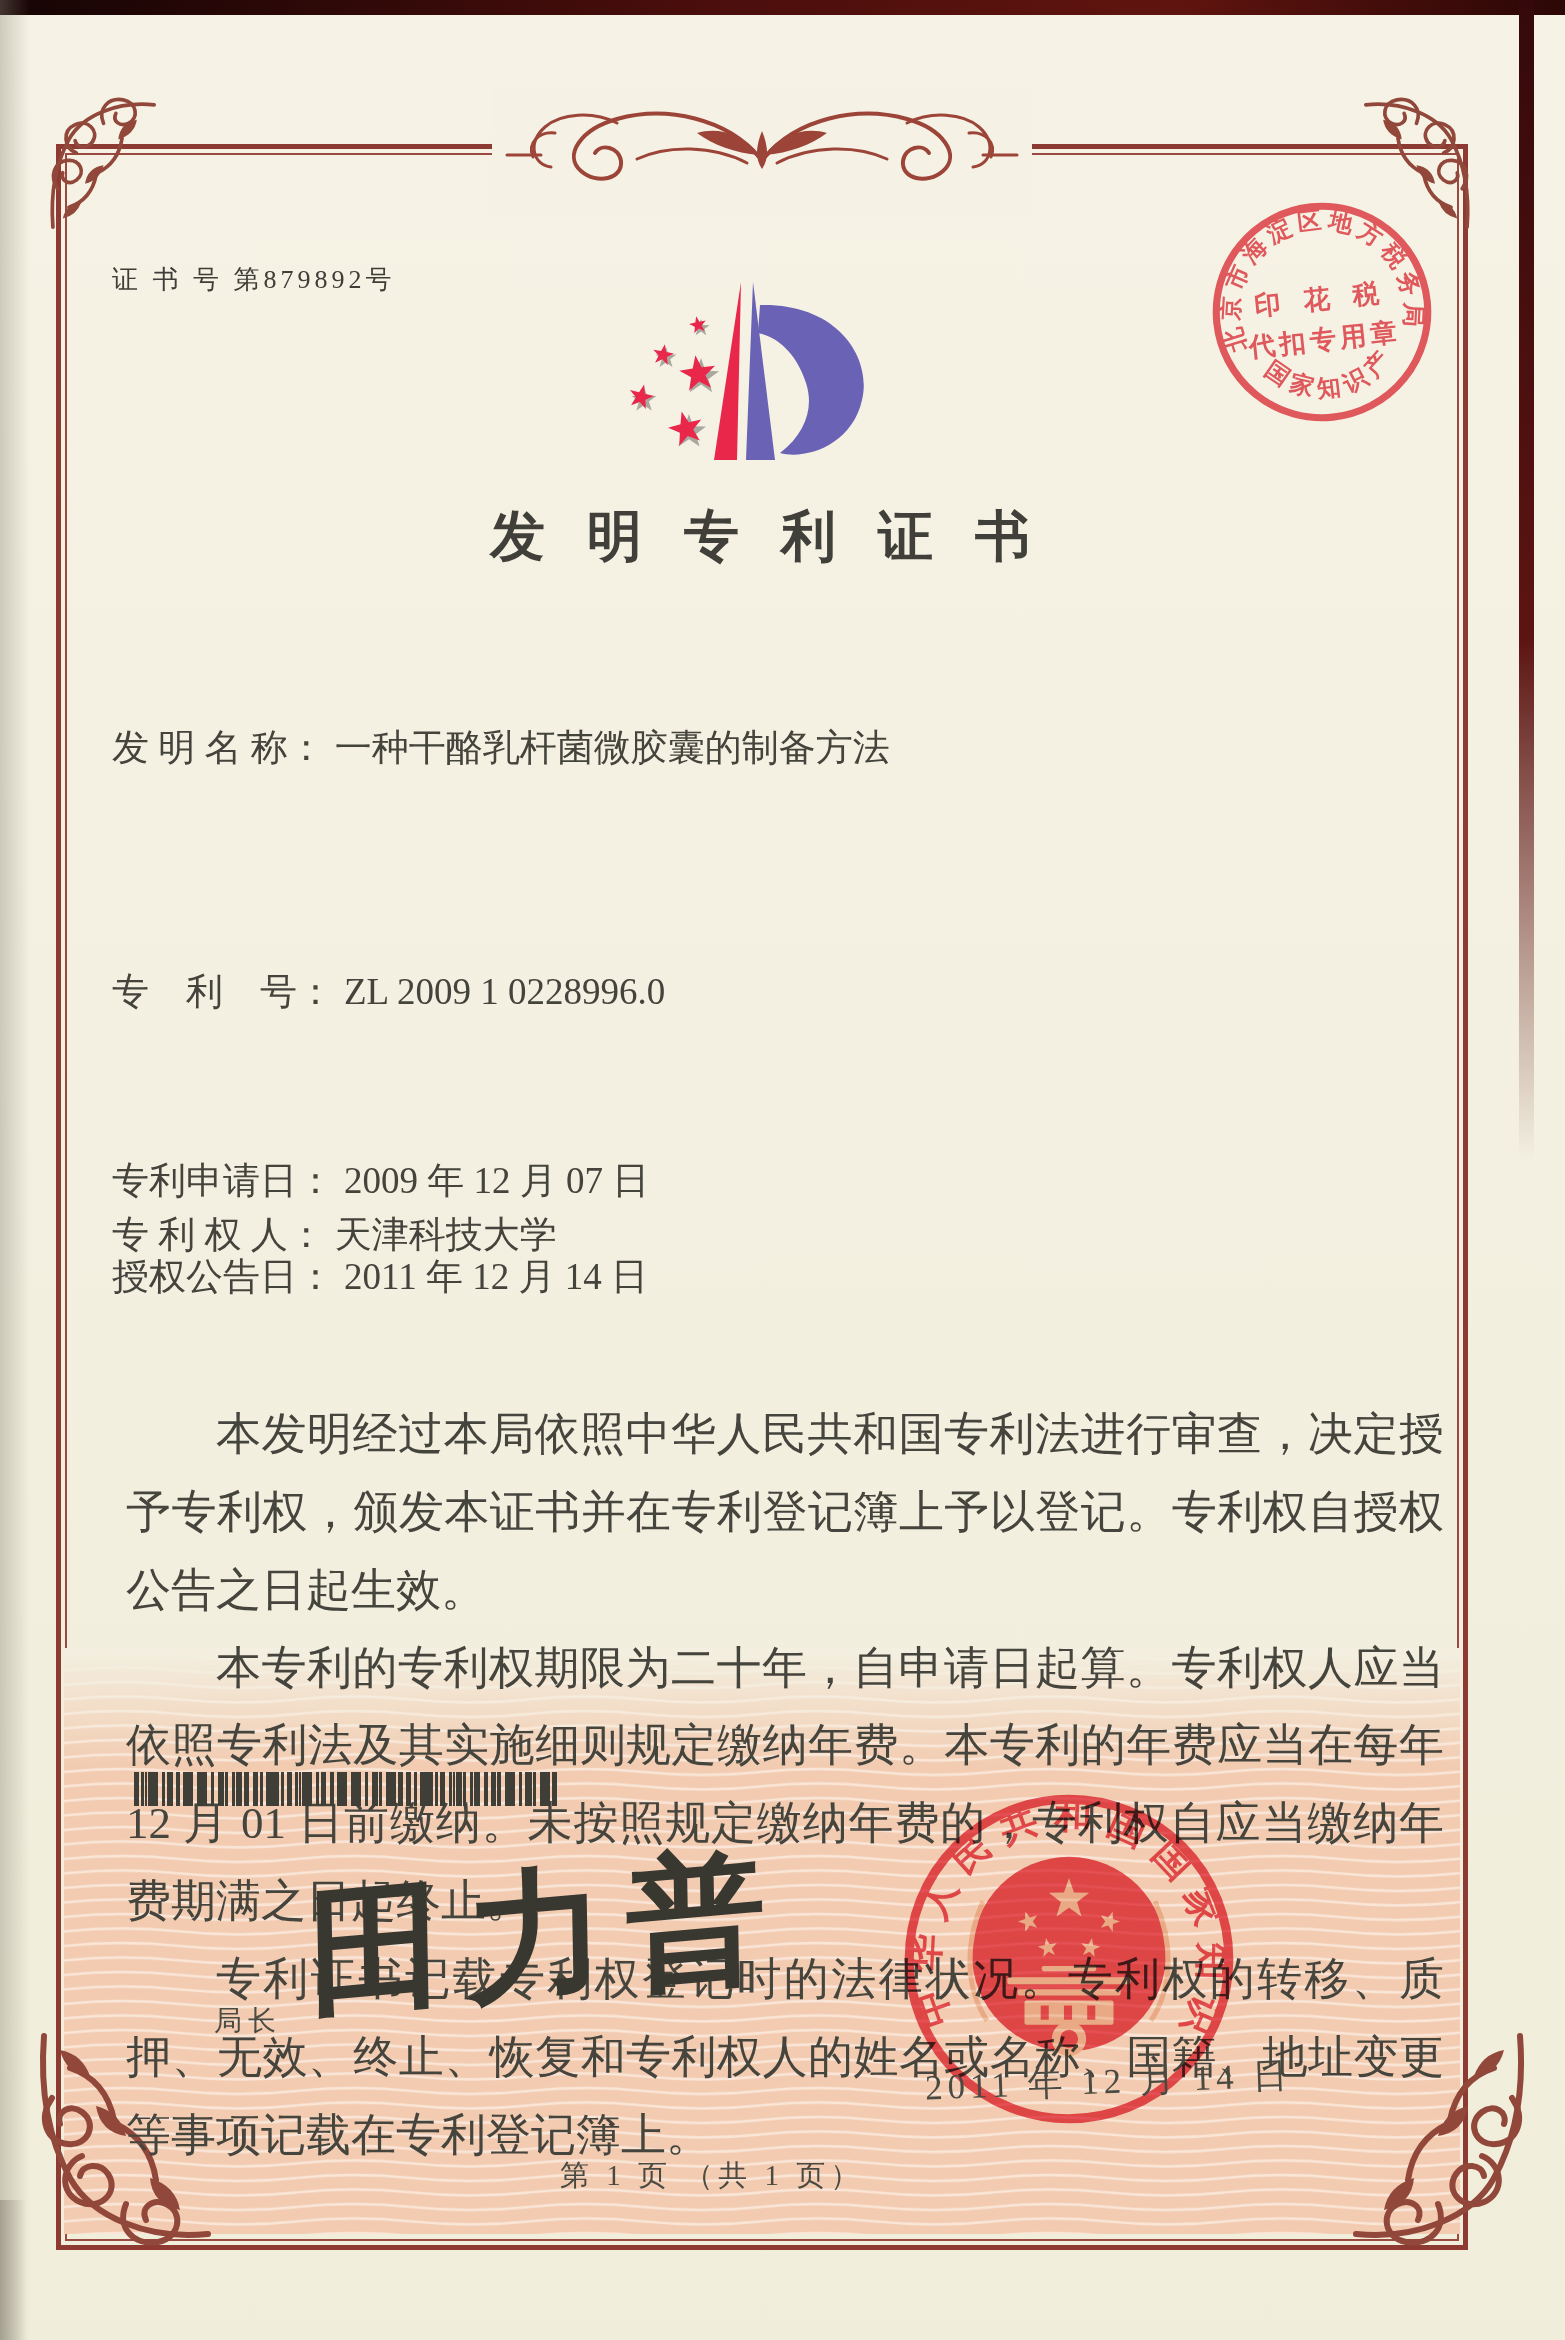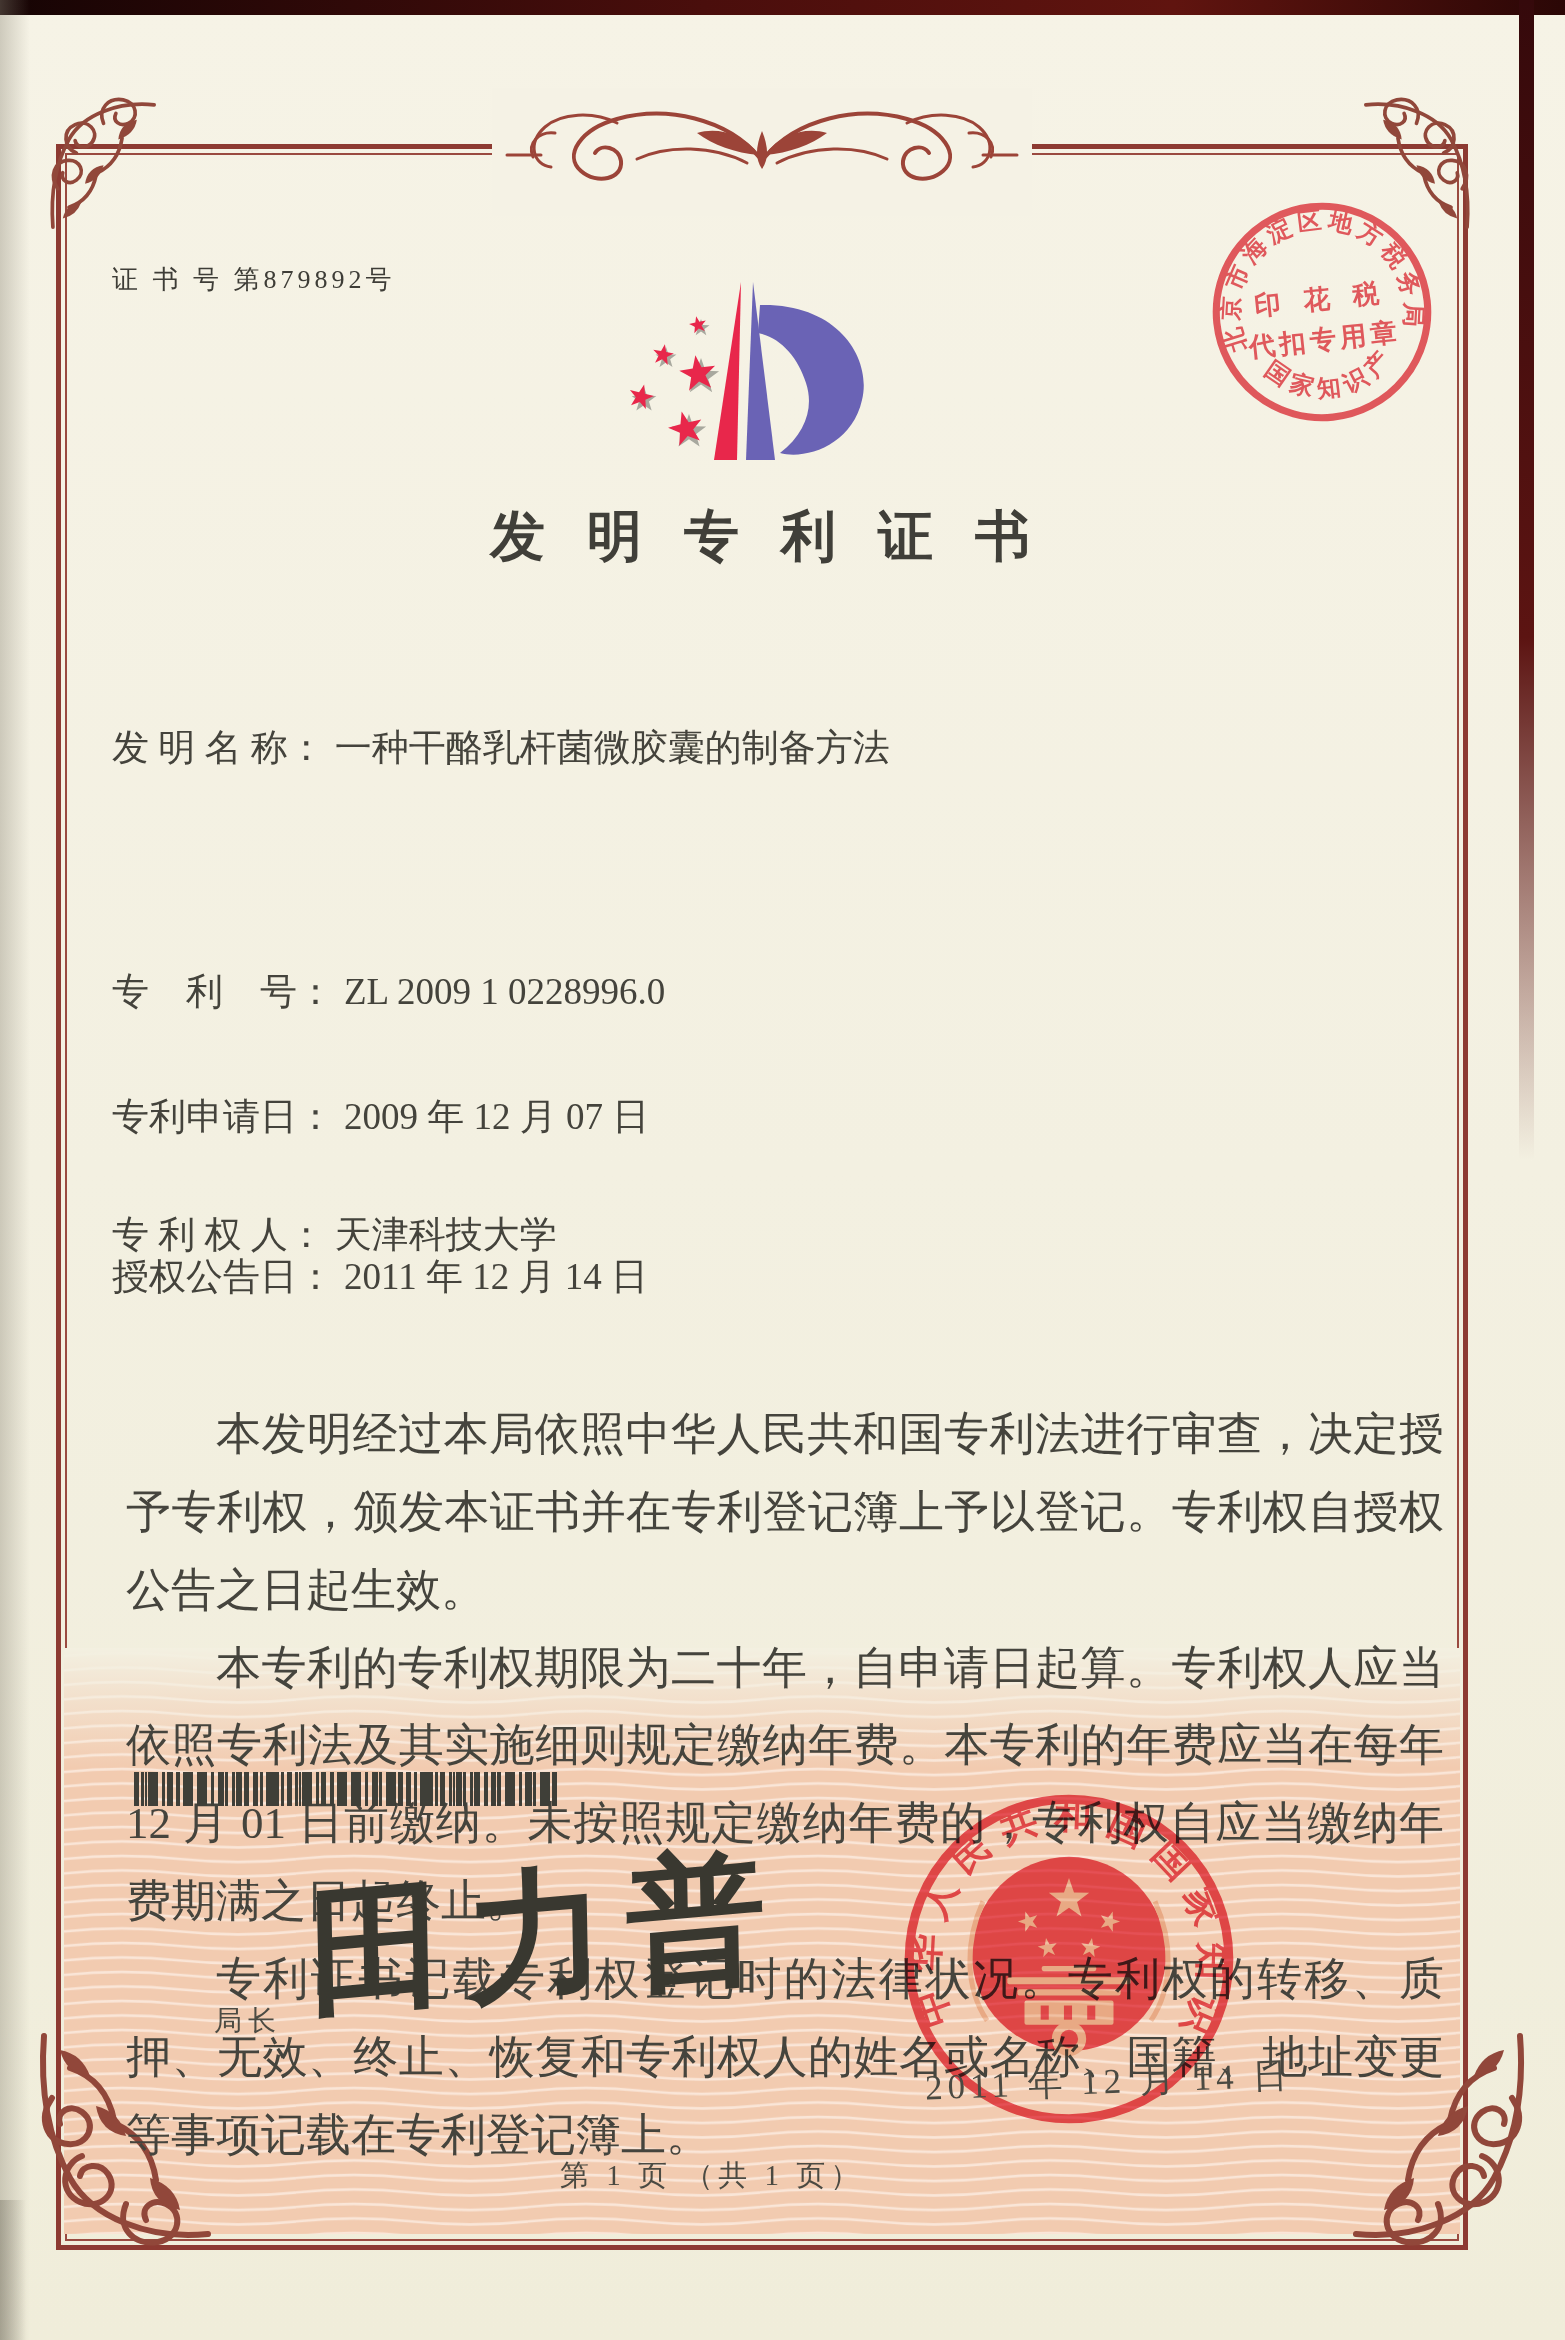--- a/index.html
+++ b/index.html
@@ -28,21 +28,21 @@
   .fl-bl{left:30px;top:2028px;}
   .fl-br{left:1334px;top:2028px;transform:scaleX(-1);}
   .fl-tl{left:44px;top:90px;width:124px;height:142px;transform:scaleY(-1);}
   .fl-tr{left:1352px;top:90px;width:124px;height:142px;transform:scale(-1,-1);}
   
   .cert-no{left:112px;top:262px;font-size:26px;letter-spacing:4px;color:#3e3d37;}
   .title{left:60px;top:500px;width:1400px;text-align:center;font-size:55px;font-weight:600;
     letter-spacing:42px;text-indent:42px;color:#403f39;}
   .field{left:112px;width:1330px;font-size:37px;color:#44433c;white-space:nowrap;}
   .field .lbl{margin-right:10px;}
-  .f0{top:723px;} .f1{top:845px;} .f2{top:967px;} .f3{top:1092px;} .f4{top:1210px;} .f5{top:1252px;}
+  .f0{top:723px;} .f1{top:845px;} .f2{top:967px;} .f3{top:1156px;} .f4{top:1210px;} .f5{top:1252px;}
   .body-text{left:126px;top:1396px;width:1318px;font-size:45px;line-height:1.73;color:#45443d;text-align:justify;}
   .body-text p{margin:0;text-indent:2em;}
   .barcode{left:134px;top:1772px;width:424px;height:34px;background:
     repeating-linear-gradient(90deg,#3f3f38 0 3px,transparent 3px 7px),
     repeating-linear-gradient(90deg,#3f3f38 0 2px,transparent 2px 11px),
     repeating-linear-gradient(90deg,#3f3f38 0 5px,transparent 5px 17px);}
   .sig-role{left:214px;top:2002px;font-size:28px;letter-spacing:6px;color:#4c4b43;}
   .sig-name{left:306px;top:1862px;font-size:140px;font-weight:700;letter-spacing:20px;
     color:#393830;transform:rotate(-5deg) skewX(-4deg);transform-origin:left top;}
   .stamp-tax{left:1200px;top:190px;width:244px;height:244px;transform:rotate(-6deg);opacity:.93;mix-blend-mode:multiply;}

